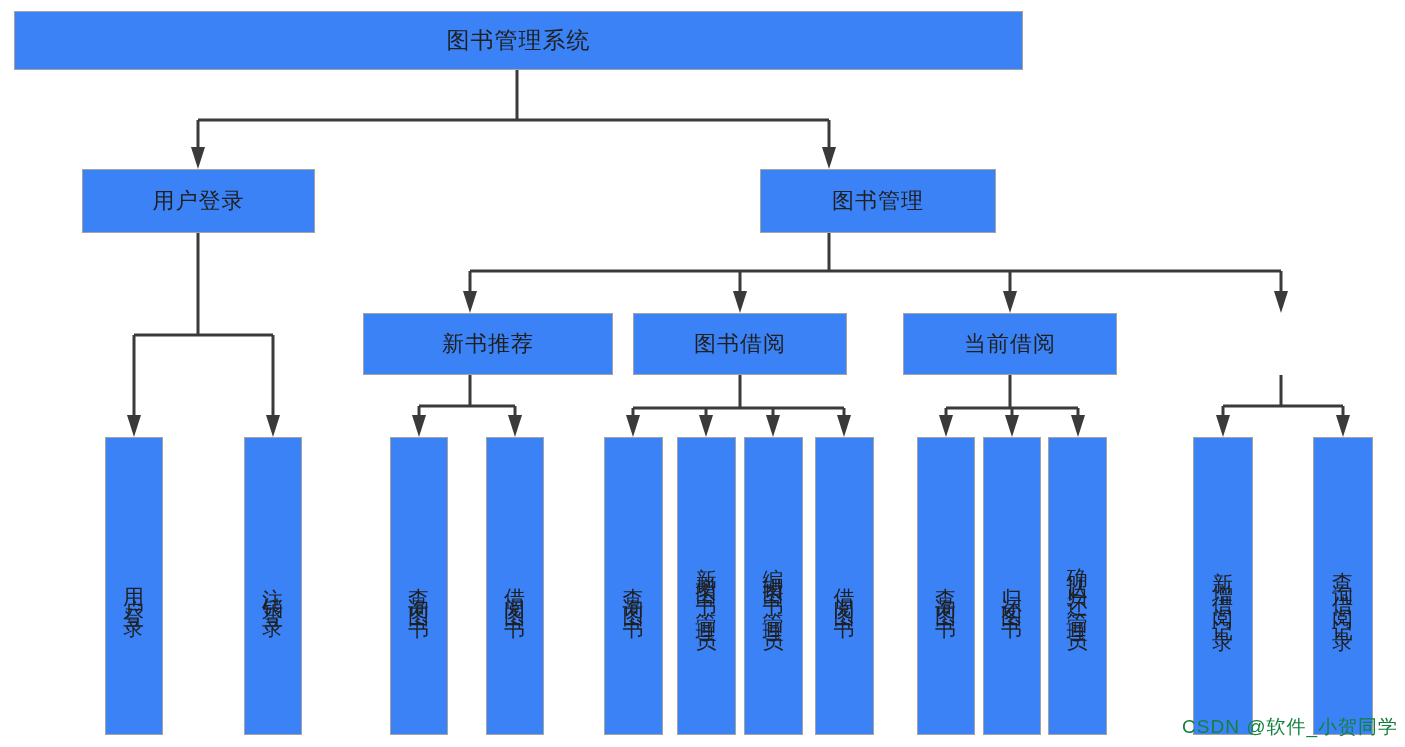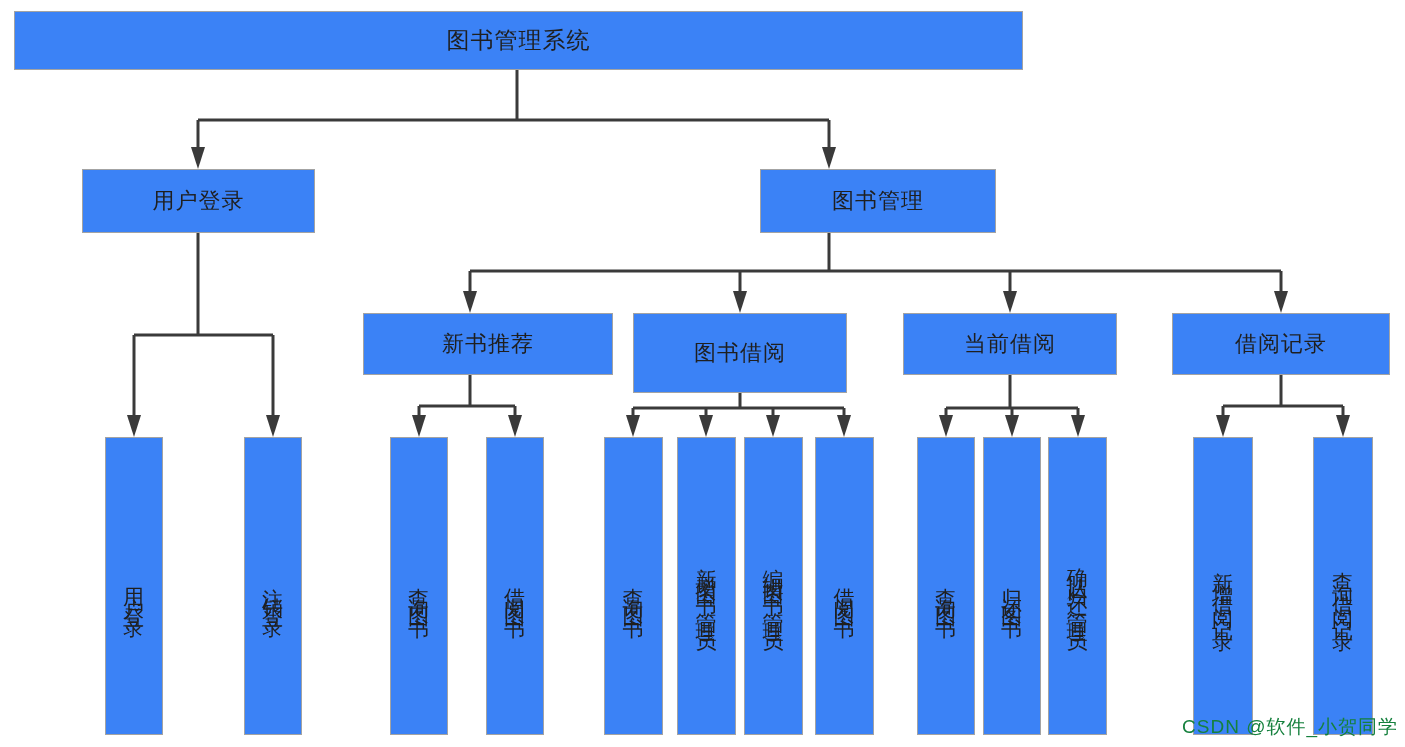--- a/index.html
+++ b/index.html
@@ -86,23 +86,22 @@
     <line x1="1343" y1="406" x2="1343" y2="419"></line>
       <polygon points="1336,415 1350,415 1343,437"></polygon>
   </svg>
 
   <div class="node hnode rootnode" style="left:14px;top:11px;width:1009px;height:59px;">图书管理系统</div>
 
   <div class="node hnode" style="left:82px;top:169px;width:233px;height:64px;">用户登录</div>
   <div class="node hnode" style="left:712px;top:169px;width:236px;height:64px;margin-left:48px;">图书管理</div>
 
   <div class="node hnode" style="left:363px;top:313px;width:250px;height:62px;">新书推荐</div>
-  <div class="node hnode" style="left:633px;top:313px;width:214px;height:80px;">图书借阅</div>
+  <div class="node hnode" style="left:633px;top:313px;width:214px;height:62px;">图书借阅</div>
   <div class="node hnode" style="left:903px;top:313px;width:214px;height:62px;">当前借阅</div>
-  <div class="node hnode" style="left:1172px;top:313px;width:218px;height:62px;">借阅记录</div>
 
   <div class="node vnode" style="left:105px;top:437px;width:58px;height:298px;">用户登录</div>
   <div class="node vnode" style="left:244px;top:437px;width:58px;height:298px;">注销登录</div>
 
   <div class="node vnode" style="left:390px;top:437px;width:58px;height:298px;">查询图书</div>
   <div class="node vnode" style="left:486px;top:437px;width:58px;height:298px;">借阅图书</div>
 
   <div class="node vnode" style="left:604px;top:437px;width:59px;height:298px;">查询图书</div>
   <div class="node vnode" style="left:677px;top:437px;width:59px;height:298px;letter-spacing:9px;">新增图书（管理员）</div>
   <div class="node vnode" style="left:744px;top:437px;width:59px;height:298px;letter-spacing:9px;">编辑图书（管理员）</div>

